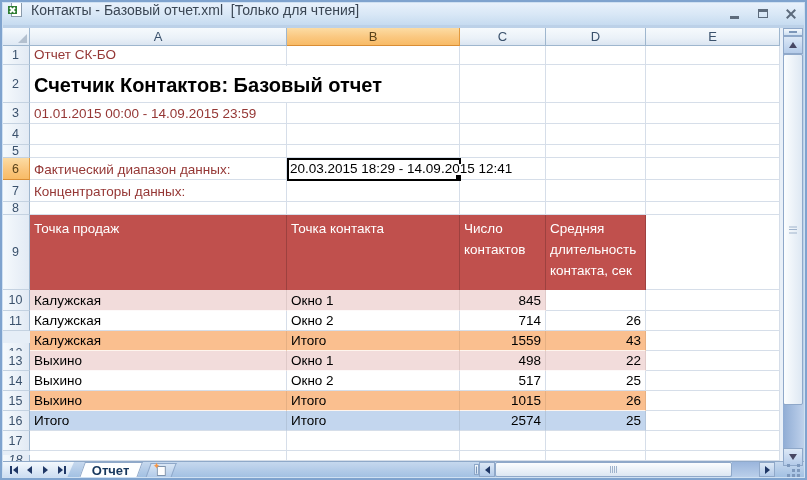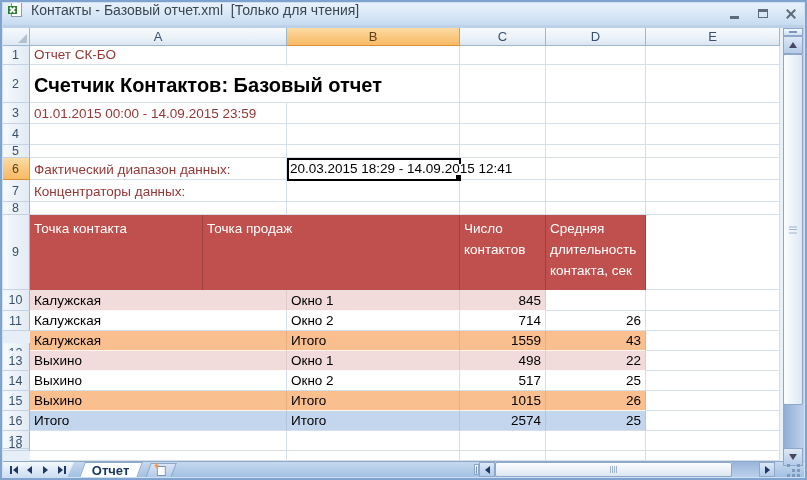--- a/index.html
+++ b/index.html
@@ -182,21 +182,21 @@
       <div class="rowhdr" style="top: 156px; height: 13px;">8</div>
       <div class="rowhdr" style="top: 169px; height: 75px;">9</div>
       <div class="rowhdr" style="top: 244px; height: 21px;">10</div>
       <div class="rowhdr" style="top: 265px; height: 20px;">11</div>
       <div class="rowhdr" style="top: 297px; height: 20px; text-align: right;">12</div>
       <div class="rowhdr" style="top: 305px; height: 20px;">13</div>
       <div class="rowhdr" style="top: 325px; height: 20px;">14</div>
       <div class="rowhdr" style="top: 345px; height: 20px;">15</div>
       <div class="rowhdr" style="top: 365px; height: 20px;">16</div>
       <div class="rowhdr" style="top: 385px; height: 20px;">17</div>
-      <div class="rowhdr" style="top: 393px; height: 10px;">18</div>
+      <div class="rowhdr" style="top: 409px; height: 10px; font-style: italic;">18</div>
     </div>
   <div class="grid-base">
       <div class="grow" style="top: 0px; height: 19px;">
         <div class="gcell" style="left: 0px; width: 257px;"></div>
         <div class="gcell" style="left: 257px; width: 173px;"></div>
         <div class="gcell" style="left: 430px; width: 86px;"></div>
         <div class="gcell" style="left: 516px; width: 100px;"></div>
         <div class="gcell" style="left: 616px; width: 134px;"></div>
       </div>
       <div class="grow" style="top: 19px; height: 38px;">
@@ -323,22 +323,22 @@
 
   <div class="ctext maroon a1">Отчет СК-БО</div>
   <div class="ctext a2">Счетчик Контактов: Базовый отчет</div>
   <div class="ctext maroon a3">01.01.2015 00:00 - 14.09.2015 23:59</div>
   <div class="ctext maroon a6">Фактический диапазон данных:</div>
   <div class="ctext b6">20.03.2015 18:29 - 14.09.2015 12:41</div>
   <div class="ctext maroon a7">Концентраторы данных:</div>
 
   <div class="tbl">
     <div class="thead">
+      <div class="th w0">Точка продаж</div>
       <div class="th w1">Точка контакта</div>
-      <div class="th w0">Точка продаж</div>
       <div class="th w2">Число контактов</div>
       <div class="th w3">Средняя длительность контакта, сек</div>
     </div>
     <div>
         <div class="trow pink first">
           <div class="td w0">Калужская</div>
           <div class="td w1">Окно 1</div>
           <div class="td w2 num">845</div>
         </div>
         <div class="trow white">

